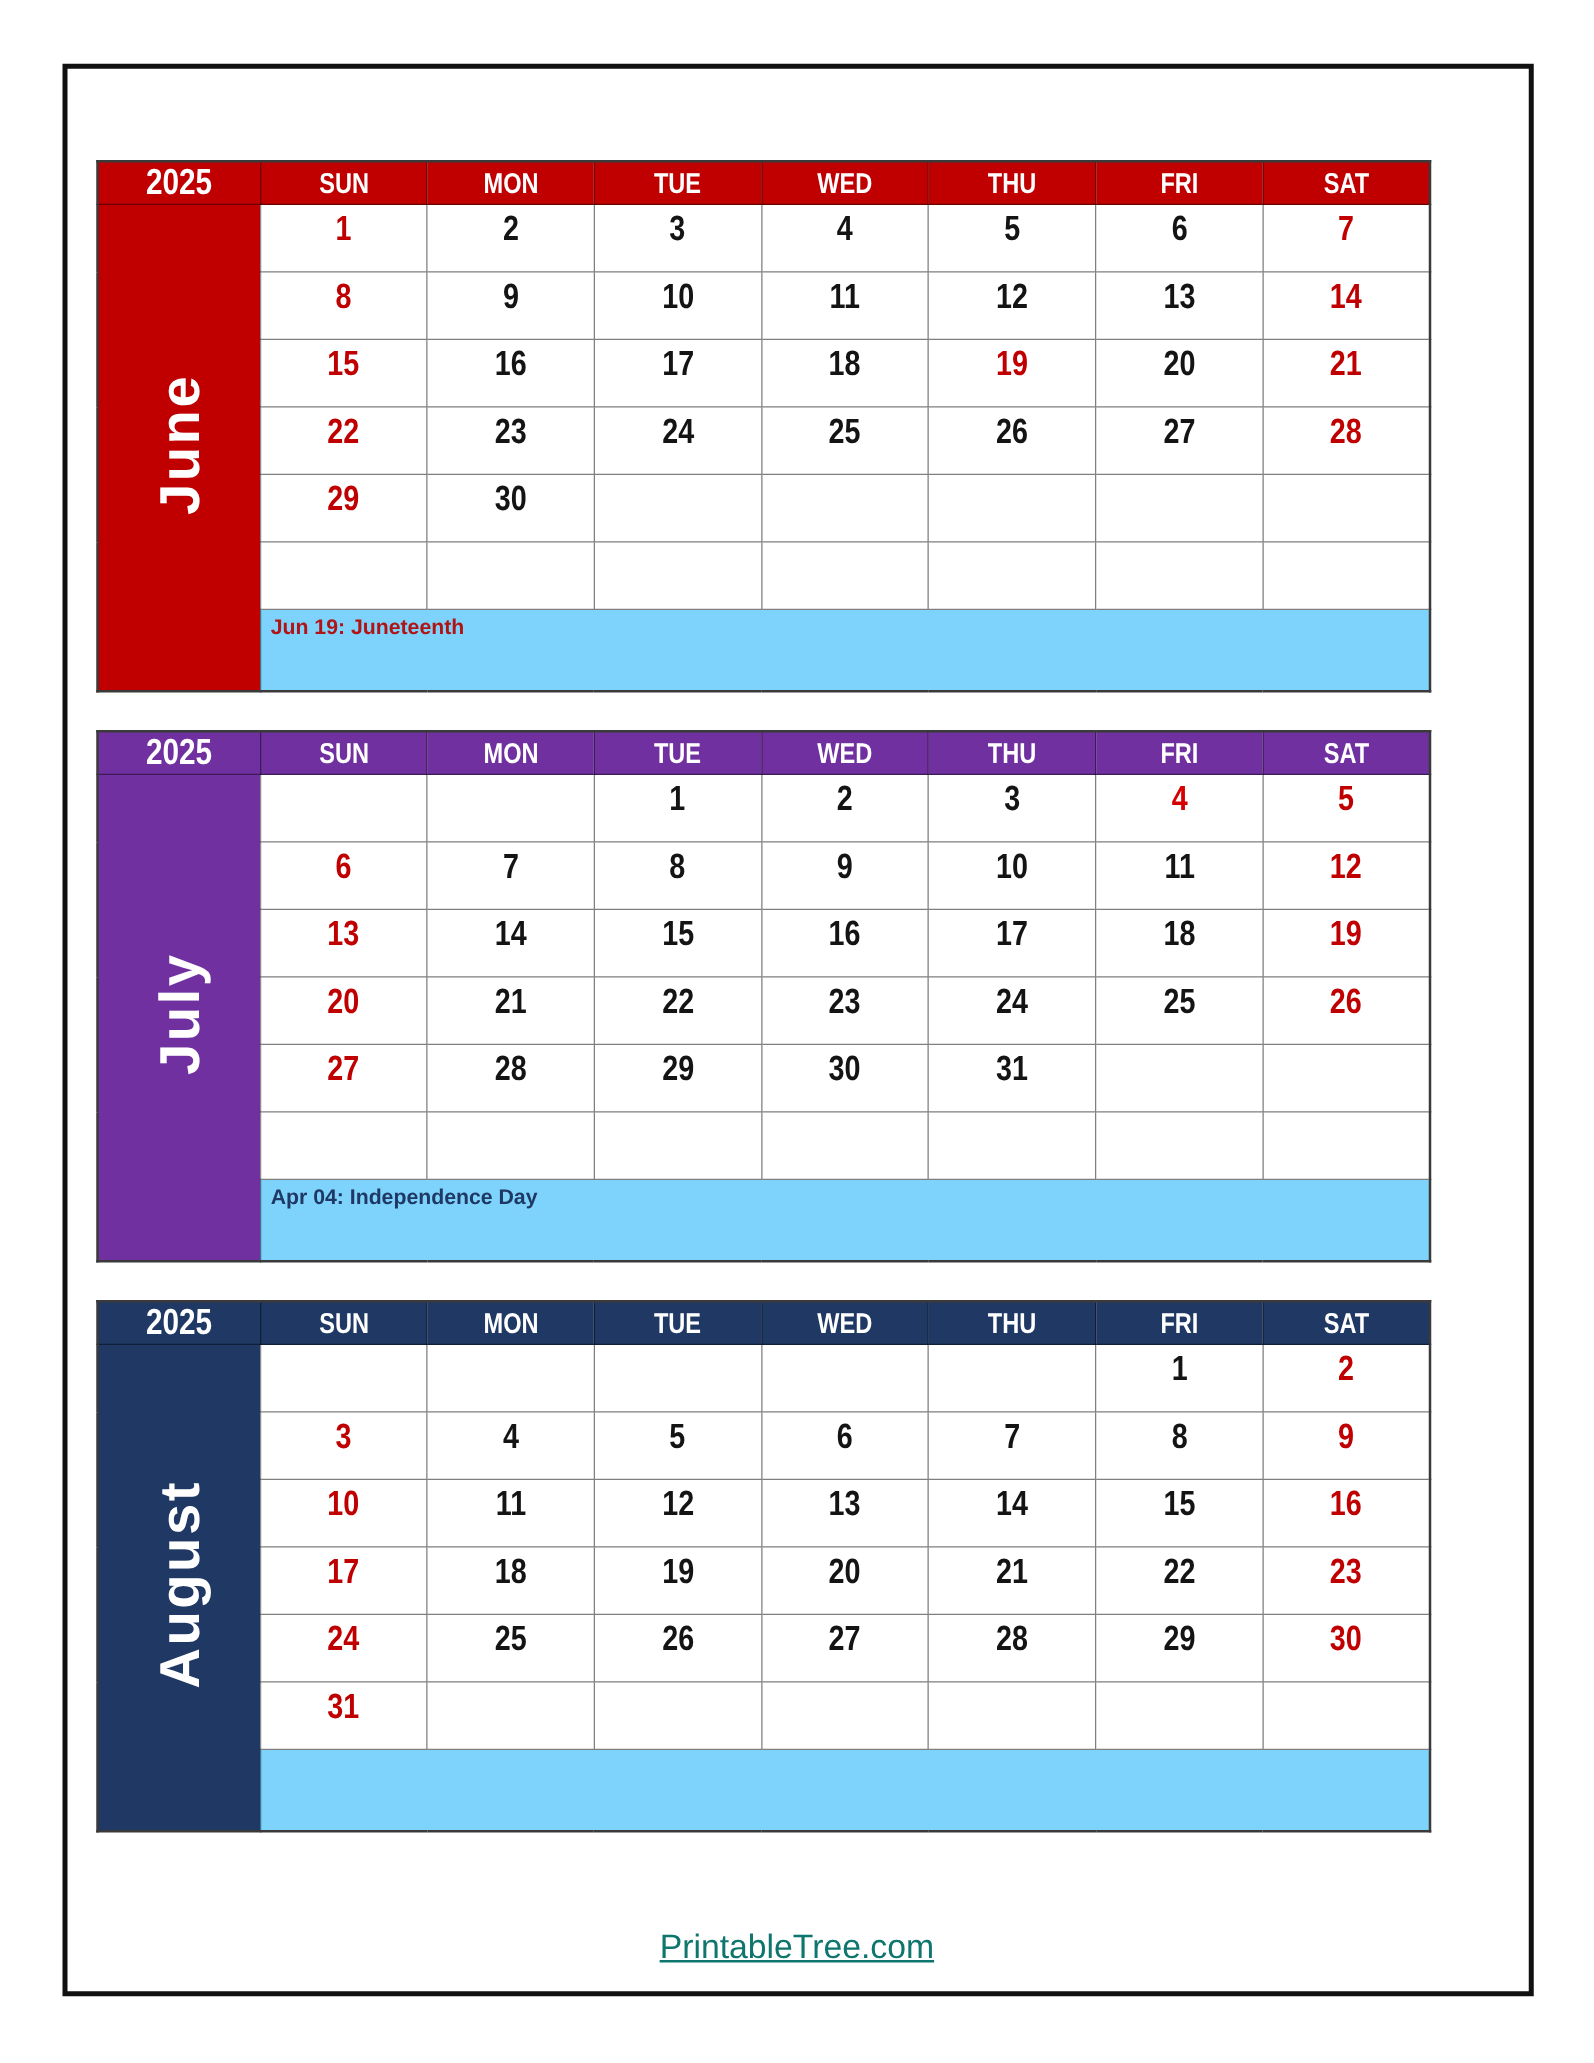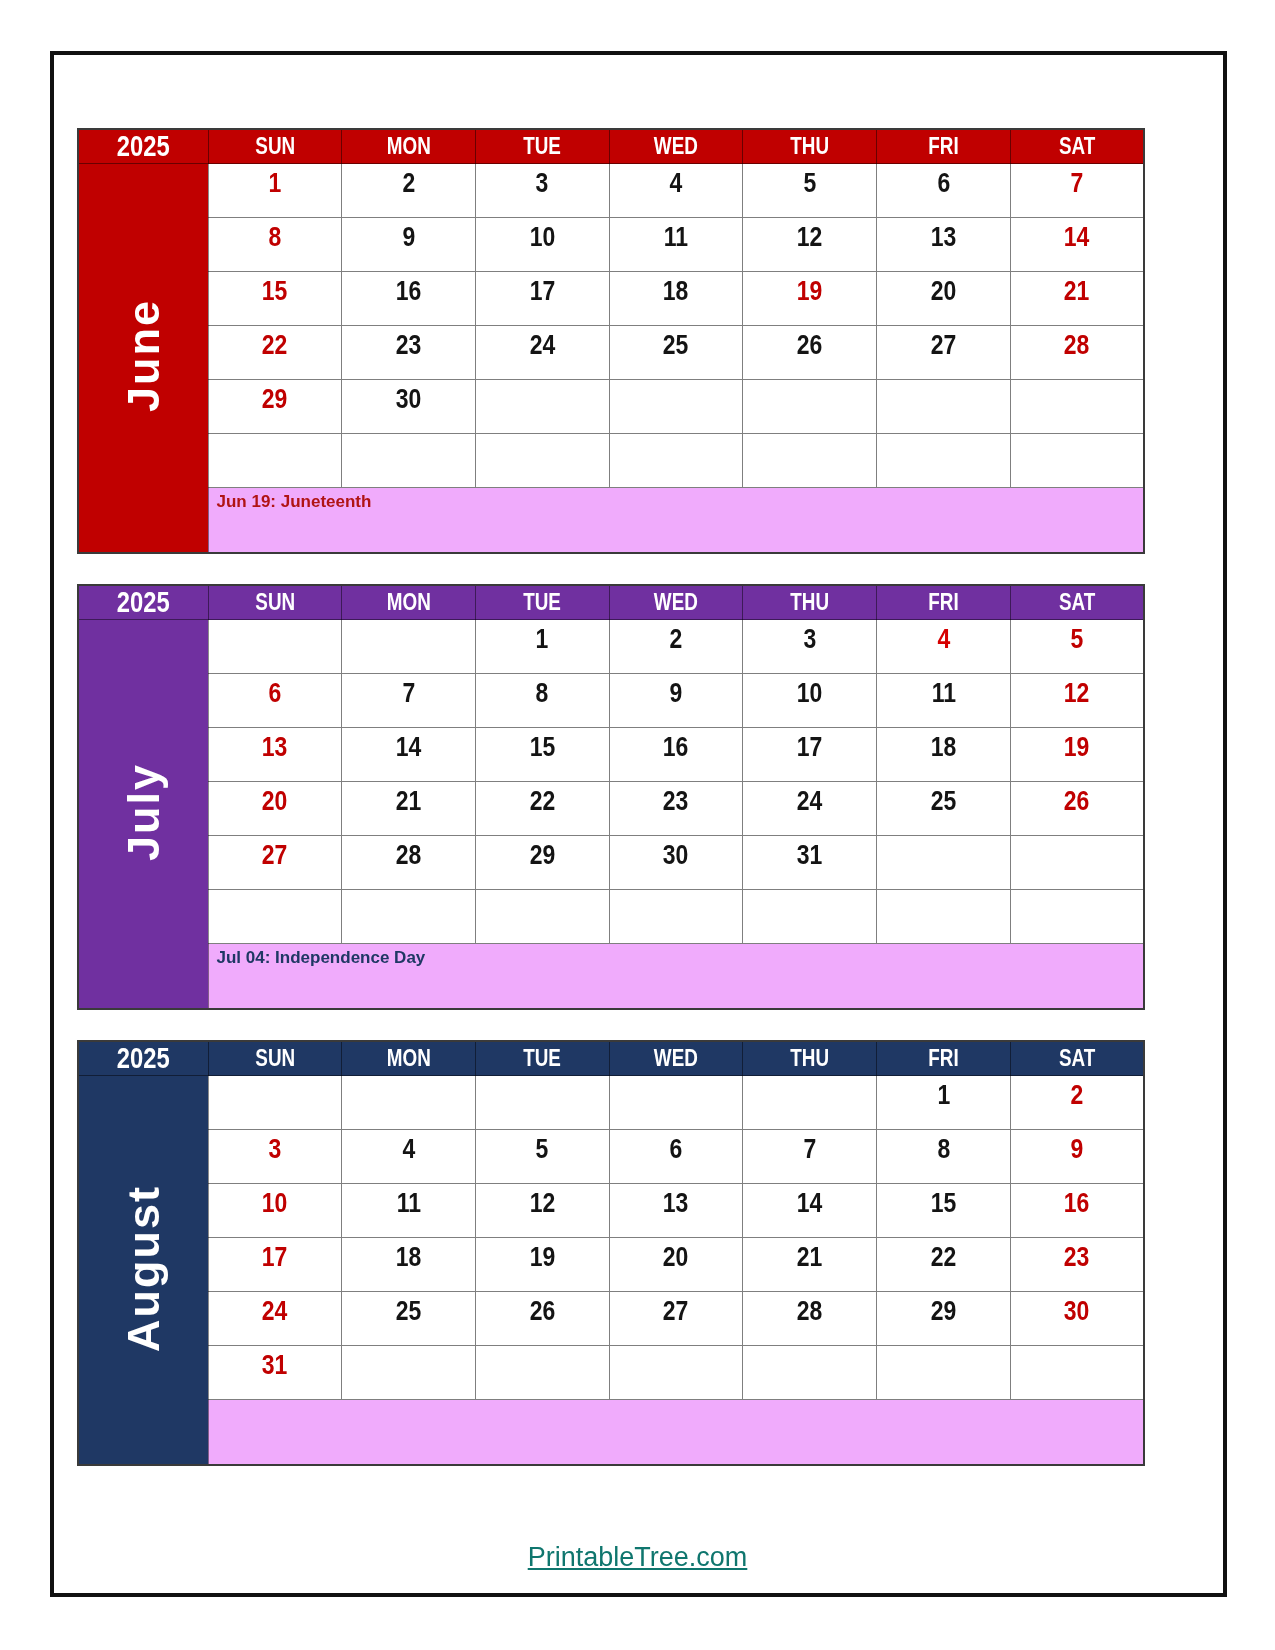--- a/index.html
+++ b/index.html
@@ -43,21 +43,21 @@
     text-align:center;vertical-align:middle;padding:0;
   }
   .month-name{
     display:inline-block;
     writing-mode:vertical-rl;transform:rotate(180deg);
     color:#fff;font-size:45px;font-weight:bold;letter-spacing:2px;
     line-height:1;
   }
   tr.note-row td.note{
     height:60px;border:1px solid #7f7f7f;border-top:1.5px solid #4a4a4a;
-    background:#f0abfc;vertical-align:top;text-align:left;
+    background:#7dd3fc;vertical-align:top;text-align:left;
     padding:4px 0 0 8px;font-size:17px;font-weight:bold;
   }
   .footer{
     position:absolute;left:0;top:1542px;width:100%;text-align:center;
   }
   .footer a{
     color:#0f766e;font-size:27px;text-decoration:underline;
     font-weight:normal;
   }
 </style>
@@ -231,21 +231,21 @@
             <tr>
               <td class="day"></td>
               <td class="day"></td>
               <td class="day"></td>
               <td class="day"></td>
               <td class="day"></td>
               <td class="day"></td>
               <td class="day"></td>
             </tr>
             <tr class="note-row">
-              <td class="note" colspan="7"><span style="color: rgb(31, 56, 100);">Jul 04: Independence Day</span></td>
+              <td class="note" colspan="7"><span style="color: rgb(31, 56, 100);">Apr 04: Independence Day</span></td>
             </tr>
           </tbody>
     </table>
   </div>
 
   <div class="month month-2" style="--theme: #1f3864;">
     <table class="cal">
       <colgroup>
         <col class="side-col">
         <col>

